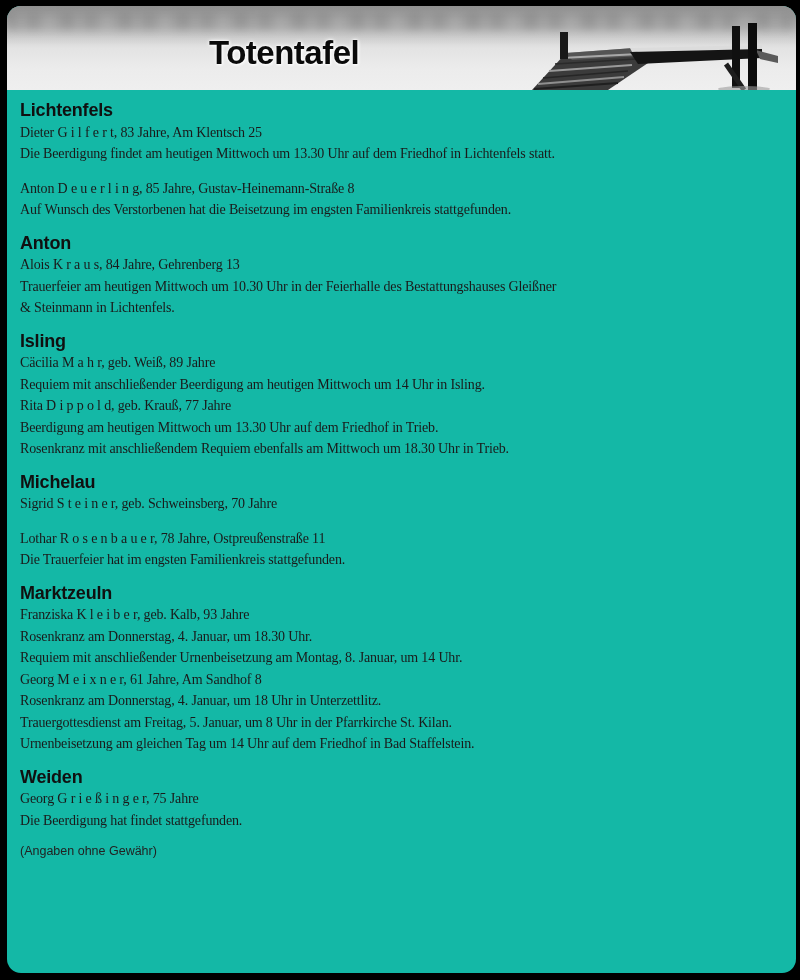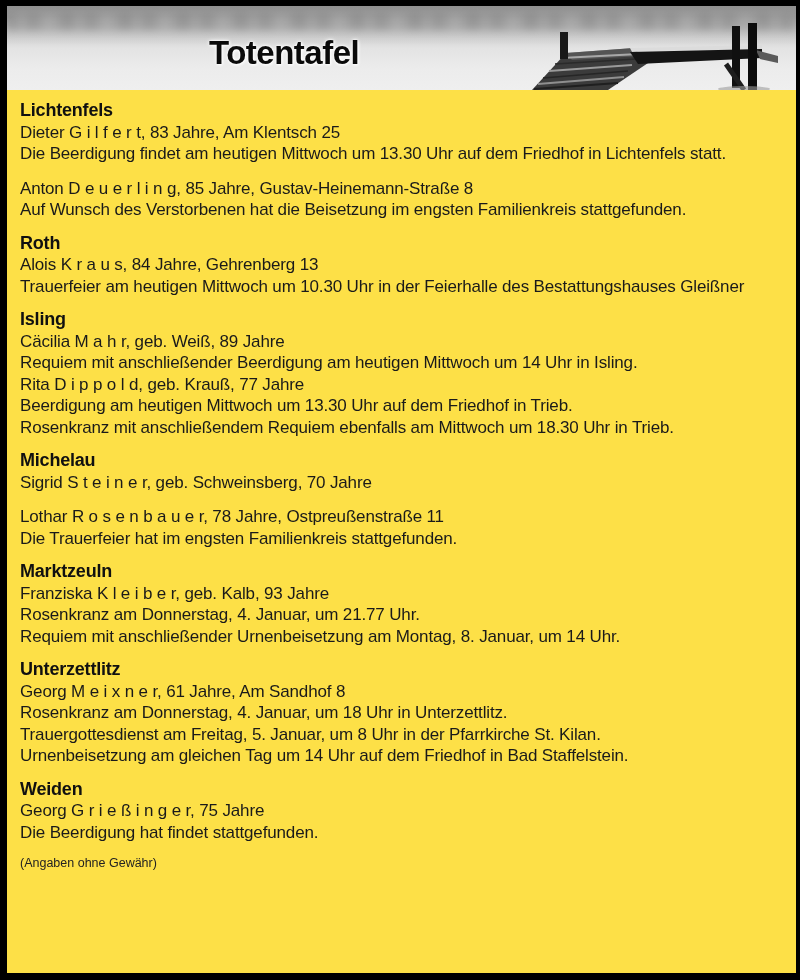--- a/index.html
+++ b/index.html
@@ -2,21 +2,21 @@
 <html><head>
 <meta charset="utf-8">
 <style>
   html,body { margin:0; padding:0; background:#ffffff; }
   .frame {
     position:relative; width:800px; height:980px; background:#000;
     font-family:"Liberation Sans", sans-serif; overflow:hidden;
   }
   .page {
     position:absolute; top:6px; left:7px; right:4px; bottom:7px;
-    background:#fde047; overflow:hidden;
+    background:#14b8a6; overflow:hidden;border-radius:14px;
   }
   
   .photo {
     position:relative; width:100%; height:84px; overflow:hidden;
     background:linear-gradient(180deg,#adadad 0%,#9f9f9f 13%,#c4c4c4 28%,#e3e3e3 50%,#ececec 75%,#efefef 100%);
   }
   .photo::before {
     content:""; position:absolute; inset:0;
     background:linear-gradient(180deg, rgba(115,115,115,.50) 0%, rgba(160,160,160,.25) 20%, rgba(255,255,255,0) 46%);
     pointer-events:none;
@@ -34,21 +34,21 @@
   }
   
   .content { padding:10px 0 0 13px; color:#1a1a1a; }
   .section h2 {
     margin:12px 0 0 0; font-size:18px; line-height:21.5px; font-weight:bold; color:#101010;
     letter-spacing:-0.2px;
   }
   .section:first-child h2 { margin-top:0; }
   .entry { margin:0; }
   .entry + .entry { margin-top:13px; }
-  .line { font-size:17px; line-height:21.5px; letter-spacing:-0.15px; }
+  .line { font-size:14px; line-height:21.5px; letter-spacing:-0.15px;font-family:Liberation Serif, serif; }
   .disclaimer { margin:12px 0 0 0; font-size:12.5px; line-height:16px; color:#222; }
 </style>
 </head>
 <body>
 
 <div class="frame">
   <div class="page">
 
     <div class="photo">
       <div class="treeline"></div>
@@ -83,24 +83,25 @@
           <div class="entry">
             <div class="line">Dieter G i l f e r t, 83 Jahre, Am Klentsch 25</div>
             <div class="line">Die Beerdigung findet am heutigen Mittwoch um 13.30 Uhr auf dem Friedhof in Lichtenfels statt.</div>
           </div>
           <div class="entry">
             <div class="line">Anton D e u e r l i n g, 85 Jahre, Gustav-Heinemann-Straße 8</div>
             <div class="line">Auf Wunsch des Verstorbenen hat die Beisetzung im engsten Familienkreis stattgefunden.</div>
           </div>
         </div>
         <div class="section">
-          <h2>Roth</h2>
+          <h2>Anton</h2>
           <div class="entry">
             <div class="line">Alois K r a u s, 84 Jahre, Gehrenberg 13</div>
             <div class="line">Trauerfeier am heutigen Mittwoch um 10.30 Uhr in der Feierhalle des Bestattungshauses Gleißner</div>
+            <div class="line">&amp; Steinmann in Lichtenfels.</div>
           </div>
         </div>
         <div class="section">
           <h2>Isling</h2>
           <div class="entry">
             <div class="line">Cäcilia M a h r, geb. Weiß, 89 Jahre</div>
             <div class="line">Requiem mit anschließender Beerdigung am heutigen Mittwoch um 14 Uhr in Isling.</div>
           </div>
         </div>
         <div class="section">
@@ -117,26 +118,25 @@
           </div>
           <div class="entry">
             <div class="line">Lothar R o s e n b a u e r, 78 Jahre, Ostpreußenstraße 11</div>
             <div class="line">Die Trauerfeier hat im engsten Familienkreis stattgefunden.</div>
           </div>
         </div>
         <div class="section">
           <h2>Marktzeuln</h2>
           <div class="entry">
             <div class="line">Franziska K l e i b e r, geb. Kalb, 93 Jahre</div>
-            <div class="line">Rosenkranz am Donnerstag, 4. Januar, um 21.77 Uhr.</div>
+            <div class="line">Rosenkranz am Donnerstag, 4. Januar, um 18.30 Uhr.</div>
             <div class="line">Requiem mit anschließender Urnenbeisetzung am Montag, 8. Januar, um 14 Uhr.</div>
           </div>
         </div>
         <div class="section">
-          <h2>Unterzettlitz</h2>
           <div class="entry">
             <div class="line">Georg M e i x n e r, 61 Jahre, Am Sandhof 8</div>
             <div class="line">Rosenkranz am Donnerstag, 4. Januar, um 18 Uhr in Unterzettlitz.</div>
             <div class="line">Trauergottesdienst am Freitag, 5. Januar, um 8 Uhr in der Pfarrkirche St. Kilan.</div>
             <div class="line">Urnenbeisetzung am gleichen Tag um 14 Uhr auf dem Friedhof in Bad Staffelstein.</div>
           </div>
         </div>
         <div class="section">
           <h2>Weiden</h2>
           <div class="entry">

